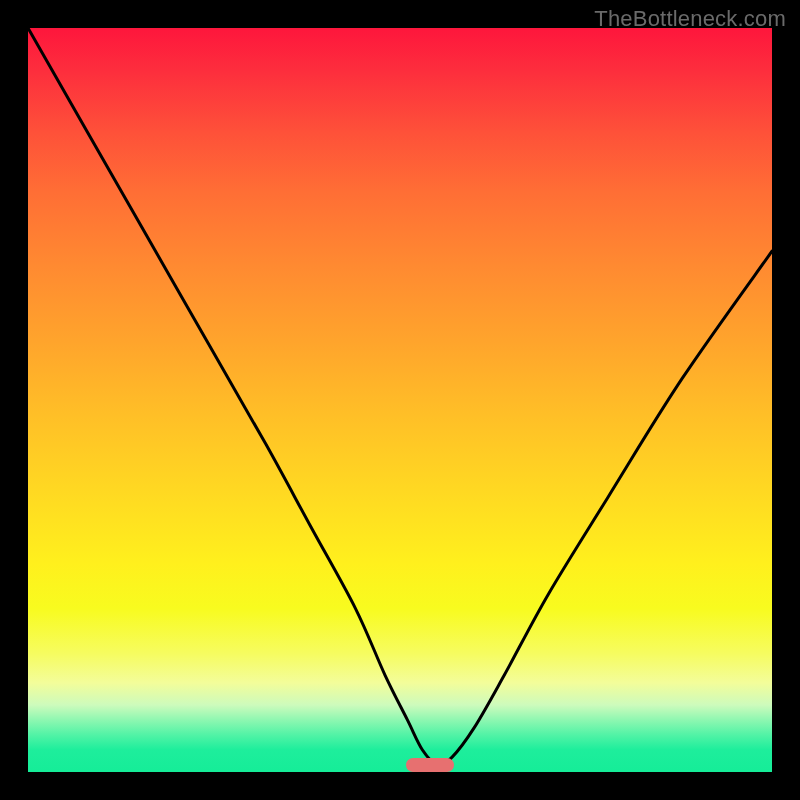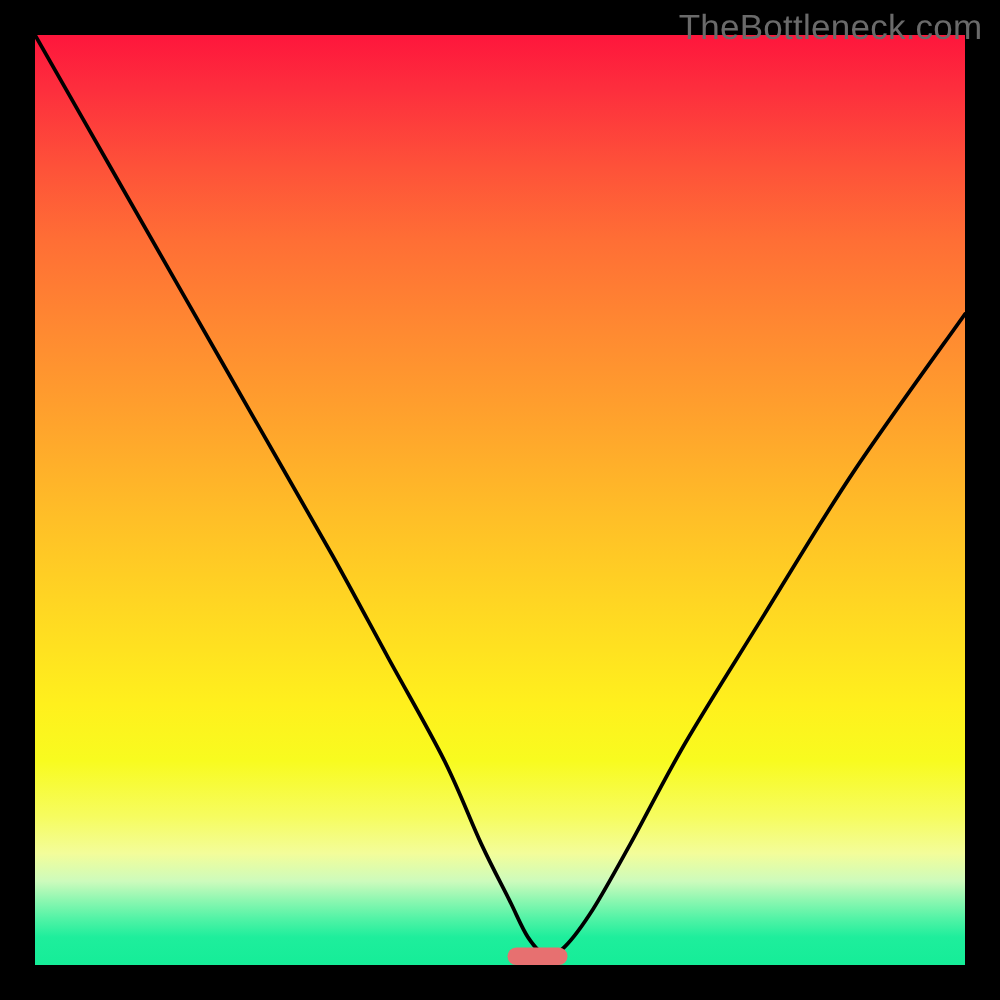--- a/index.html
+++ b/index.html
@@ -15,21 +15,21 @@
     position: relative;
     width: 800px;
     height: 800px;
     background: #000;
   }
   .watermark {
     position: absolute;
     top: 6px;
     right: 14px;
     color: #6a6a6a;
-    font-size: 28px;
+    font-size: 22px;
     font-weight: 400;
     letter-spacing: 0.2px;
     z-index: 10;
   }
   .plot-area {
     position: absolute;
     left: 28px;
     top: 28px;
     width: 744px;
     height: 744px;

